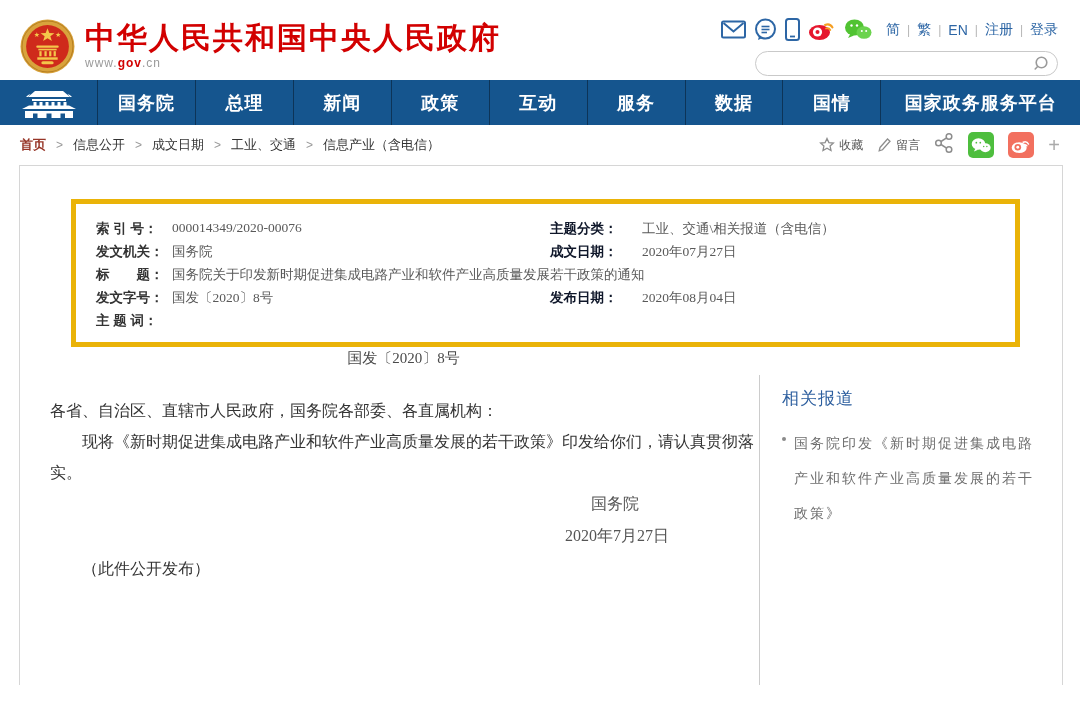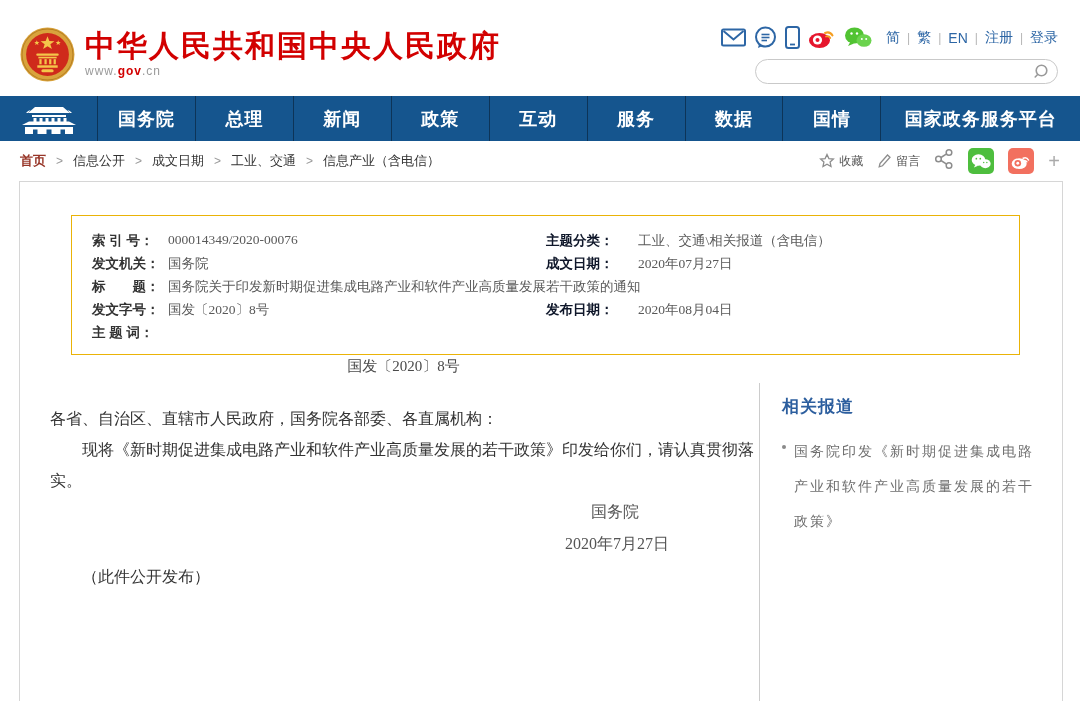--- a/index.html
+++ b/index.html
@@ -1,20 +1,20 @@
 <!DOCTYPE html>
 <html><head>
 <meta charset="utf-8">
 <style>
   * { margin:0; padding:0; box-sizing:border-box; }
   html,body { width:1080px; height:701px; overflow:hidden; background:#fff;
     font-family:"Liberation Sans", sans-serif; }
 
   
-  .site-header { height:96px; display:flex; justify-content:space-between;
+  .site-header { height:80px; display:flex; justify-content:space-between;
     align-items:center; padding:12px 22px 0 20px; background:#fff;gap:30px; }
   .brand { display:flex; align-items:center; }
   .brand-emblem { width:55px; height:55px; flex:none; }
   .brand-text { margin-left:10px; }
   .site-title { font-size:30px; font-weight:bold; color:#d20000; letter-spacing:2px; line-height:32px; }
   .site-url { font-size:12px; color:#9a9a9a; margin-top:2px; letter-spacing:1px; }
   .site-url .gov { color:#d20000; font-weight:bold; }
   .header-right { display:flex; flex-direction:column; align-items:flex-end; }
   .utility-row { display:flex; align-items:center; gap:8px; height:26px; }
   .utility-row .uicon { display:inline-flex; align-items:center; }
@@ -46,42 +46,42 @@
   .badge { width:26px; height:26px; border-radius:5px; display:flex; align-items:center;
     justify-content:center; cursor:pointer; }
   .badge-wechat { background:#4ebe3e; }
   .badge-weibo { background:#f2705f; }
   .plus-icon { font-size:20px; color:#aaa; line-height:20px; cursor:pointer; }
 
   
   .content-panel { margin:0 17px 0 19px; height:calc(701px - 181px);
     border:1px solid #d6d6d6; border-bottom:none; background:#fff; overflow:hidden; }
 
-  .doc-meta { margin:33px 42px 0 51px; border:1px solid #eab308; padding:13px 20px 10px; }
+  .doc-meta { margin:33px 42px 0 51px; border:5px solid #eab308; padding:13px 20px 10px; }
   .doc-meta table { width:100%; border-collapse:collapse; }
   .doc-meta td { padding:2.5px 0; font-size:13.5px; vertical-align:top; white-space:nowrap; }
   .meta-label { font-weight:bold; color:#333; width:76px; }
   .meta-label-r { font-weight:bold; color:#0f172a; width:92px; }
   .meta-value { color:#595959; font-family:"Liberation Serif", serif; width:378px; }
   .meta-value-r { color:#595959; font-family:"Liberation Serif", serif; }
 
   .article-row { display:flex; align-items:flex-start; }
   .article { flex:1; padding:0 2px 0 30px; font-family:"Liberation Serif", serif; color:#333; }
   .doc-title { margin:50px auto 6px; max-width:520px; text-align:center;
     font-size:23px; font-weight:bold; line-height:39px; letter-spacing:1px; color:#333; }
   .doc-number { text-align:center; font-size:15px; color:#4a4a4a; line-height:22px; }
   .doc-body { margin-top:26px; font-size:16px; line-height:31px; }
   .para-indent { text-indent:2em; }
   .signature-block { text-align:right; padding-right:88px; line-height:32px; font-size:16px; color:#555; }
   .signature-name { padding-right:30px; }
   .publish-note { text-indent:2em; line-height:32px; font-size:16px; margin-top:1px; }
 
   .related { width:303px; flex:none; margin-top:28px; min-height:330px;
     border-left:1px solid #ccc; padding:12px 14px 0 22px; }
-  .related-title { font-size:17px; font-weight:bold; color:#2c5e9e; letter-spacing:1px; }
+  .related-title { font-size:17px; font-weight:normal; color:#2c5e9e; letter-spacing:1px; }
   .related-list { list-style:none; margin-top:16px; }
   .related-item { position:relative; padding-left:12px; font-size:14px; color:#6e6e6e;
     line-height:35px; letter-spacing:2px; cursor:pointer; }
   .related-item .dot { position:absolute; left:0; top:11px; width:4px; height:4px;
     background:#8a8a8a; border-radius:50%; }
 </style>
 </head>
 <body>
 
 <header class="site-header">

